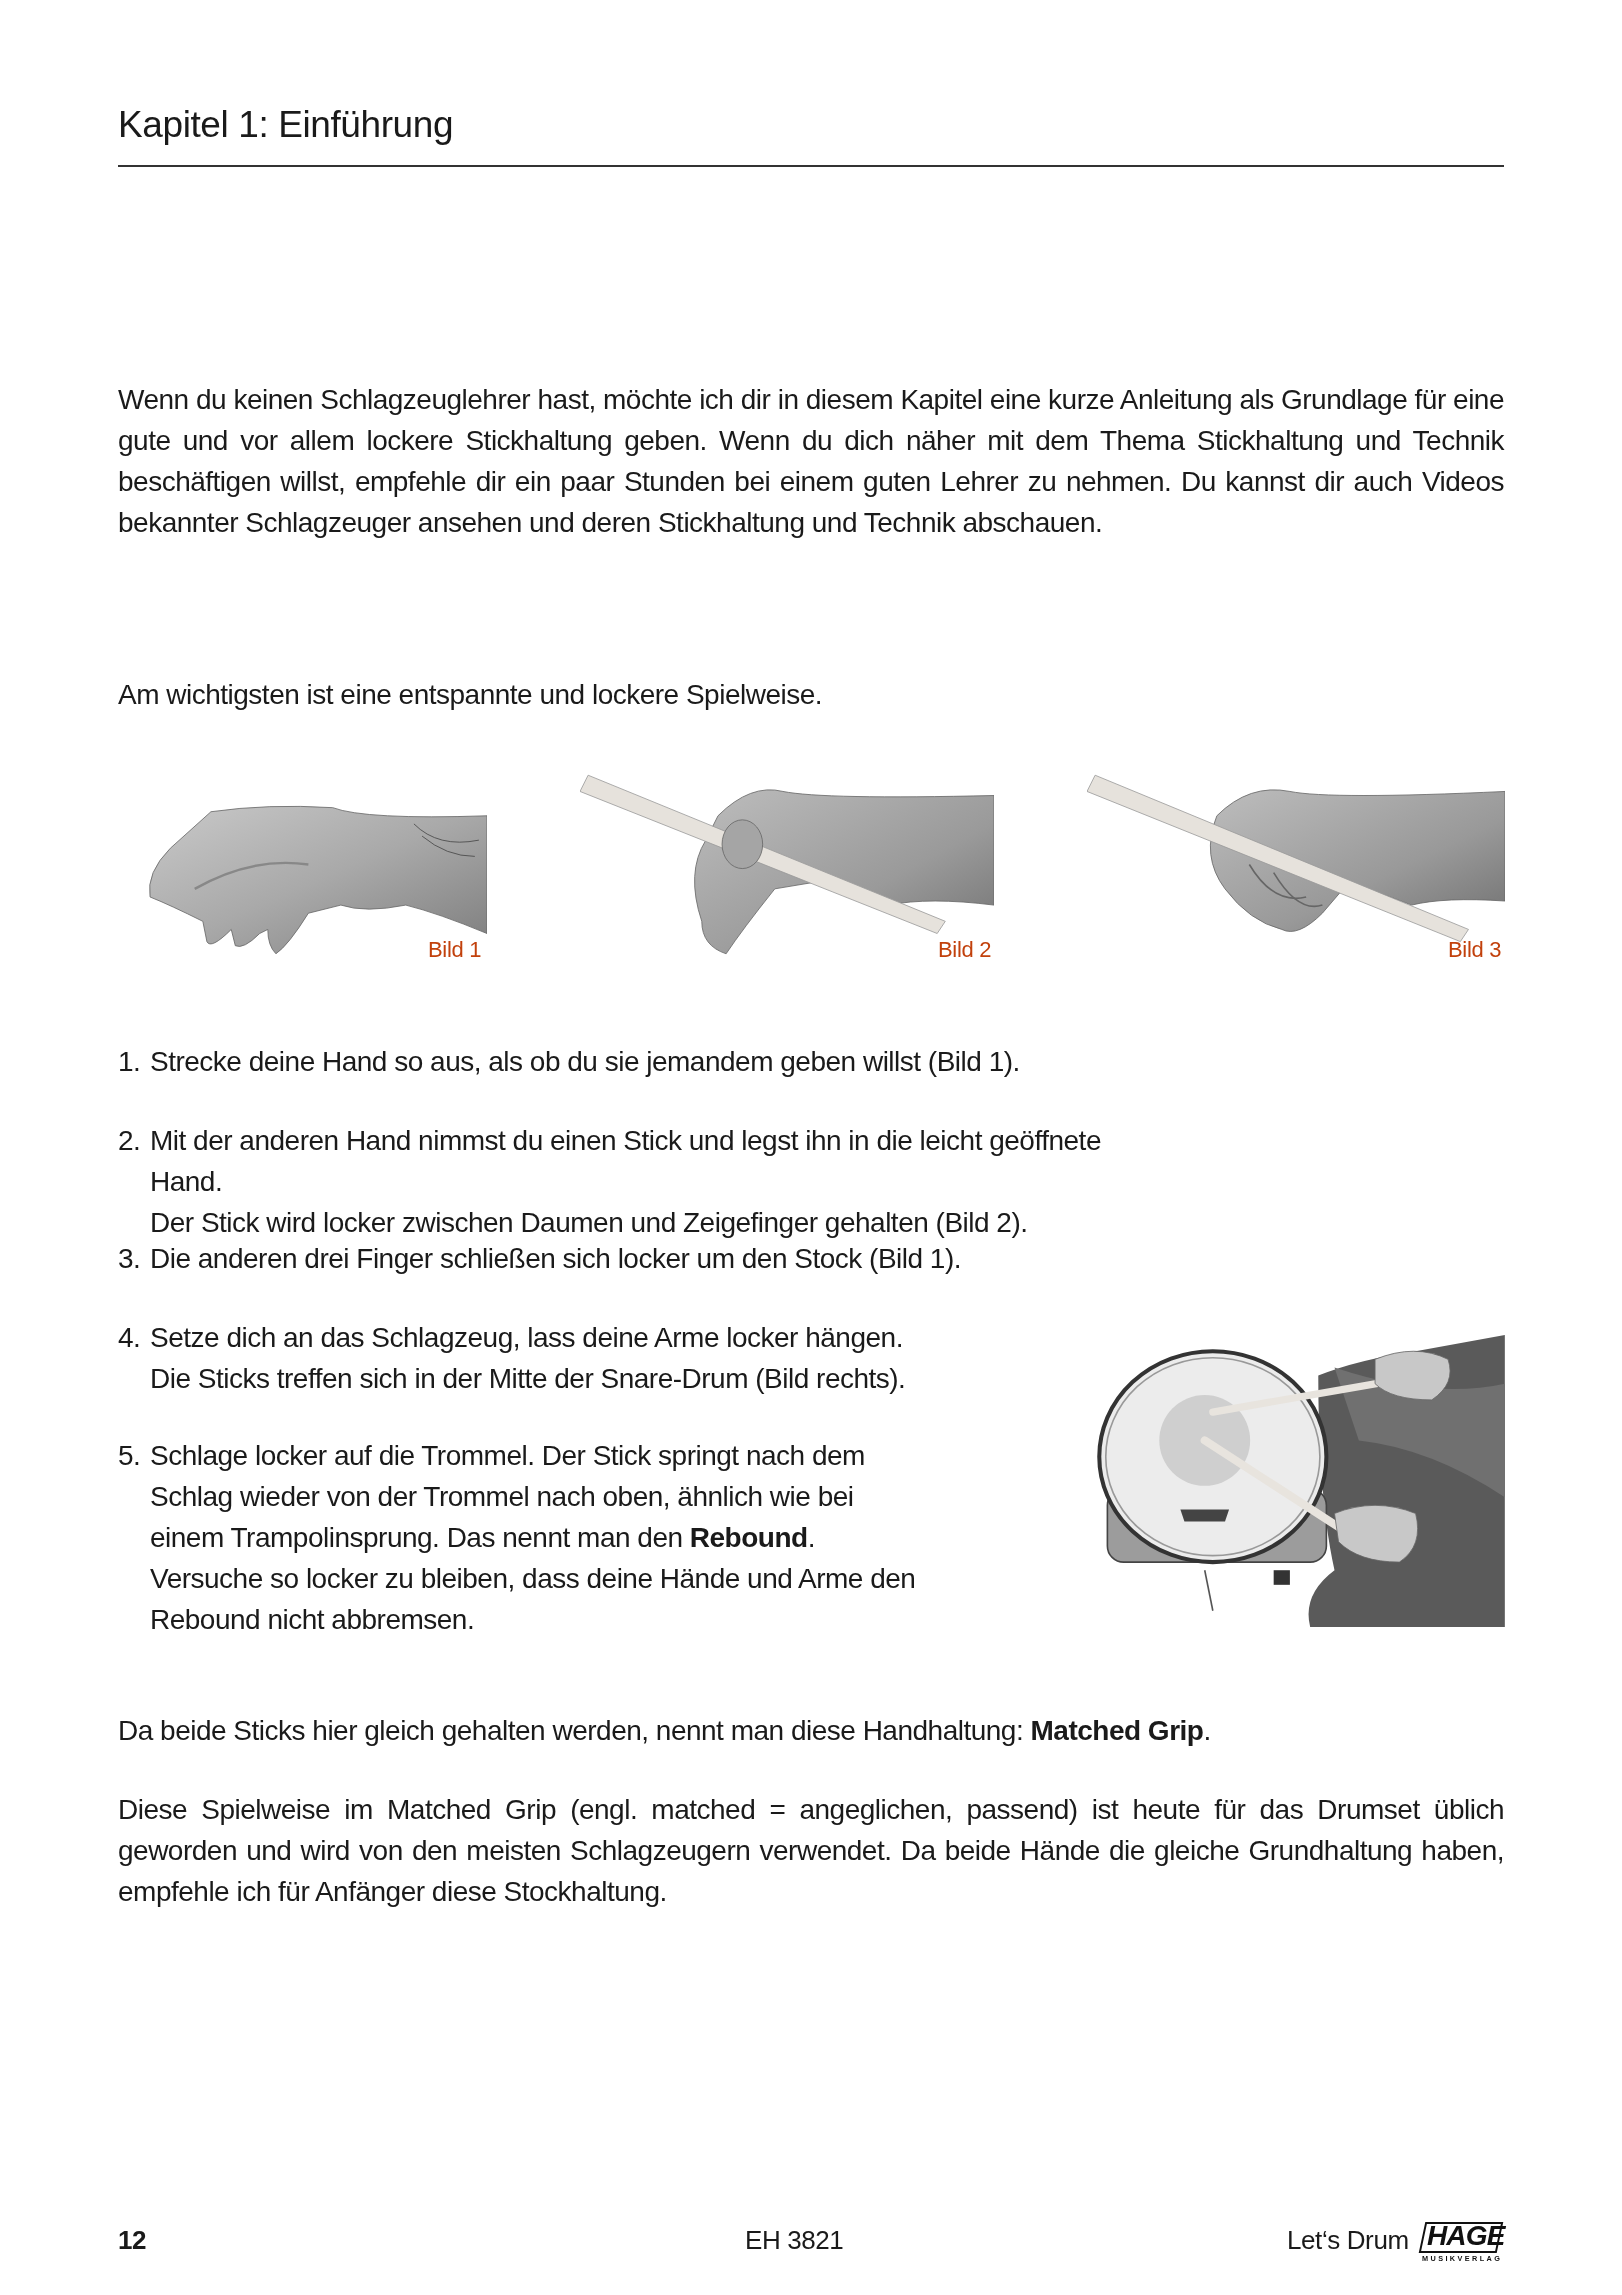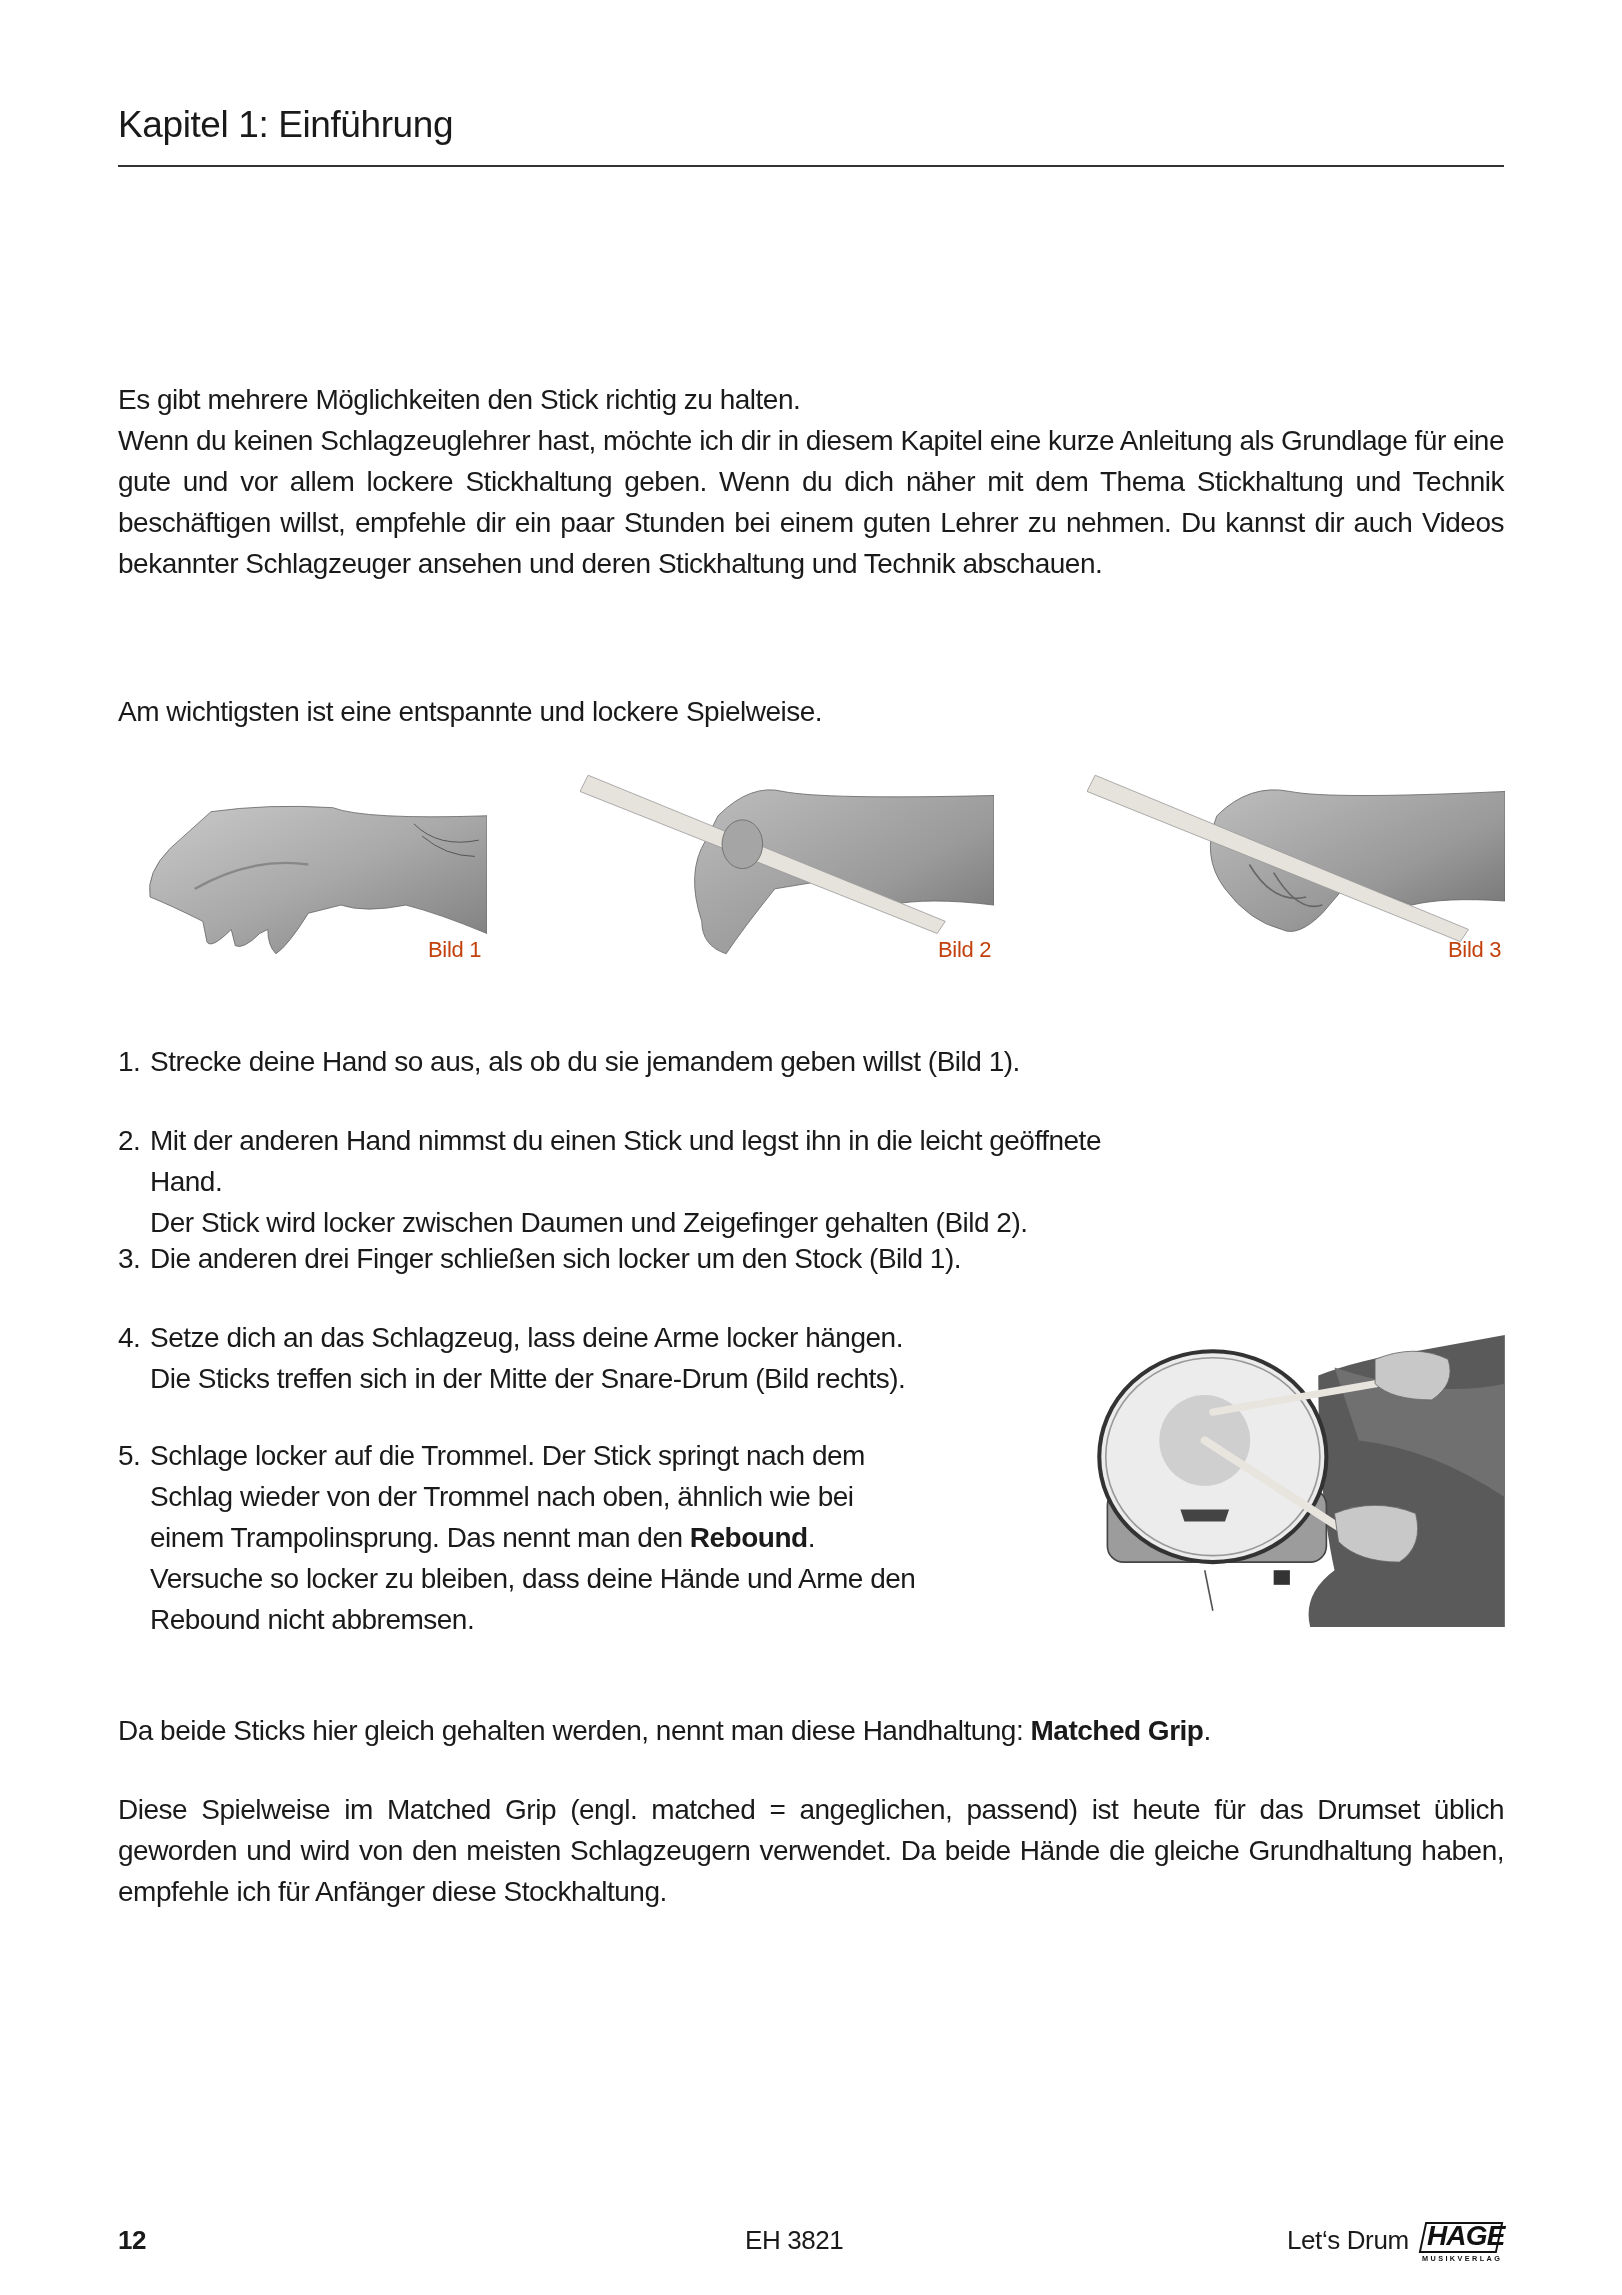--- a/index.html
+++ b/index.html
@@ -12,21 +12,21 @@
   .rule { position:absolute; left:118px; top:165px; width:1386px; height:2.4px; background:#333; }
 
   .title { position:absolute; left:118px; top:213px; font-size:58px; font-weight:700;
            letter-spacing:-1.2px; color:#1a1a1a; margin:0; }
 
   .body-text { position:absolute; left:118px; width:1386px; font-size:28px; line-height:41px;
                letter-spacing:-0.5px; margin:0; }
   .justify { text-align:justify; text-align-last:left; }
   .intro { top:379px; }
   .intro p { margin:0; }
-  .emphasis { top:691px; }
+  .emphasis { top:674px; }
 
   .photo { position:absolute; }
   .photo svg { display:block; width:100%; height:100%; }
   .caption { position:absolute; font-size:22px; letter-spacing:-0.3px; color:#c2410c; }
 
   .steps { position:absolute; left:118px; font-size:28px; line-height:41px; letter-spacing:-0.5px; }
   .step { position:absolute; left:0; width:1136px; }
   .step .num { position:absolute; left:0; }
   .step .txt { position:absolute; left:32px; white-space:pre-line; width:974px; }
   .step .txt b { font-weight:700; }
@@ -49,21 +49,20 @@
 </head>
 <body>
 
 <div class="page">
 
   <div class="chapter">Kapitel 1: Einführung</div>
   <div class="rule"></div>
 
 
   <div class="body-text justify intro">
-    <p>Es gibt mehrere Möglichkeiten den Stick richtig zu halten.</p>
     <p>Wenn du keinen Schlagzeuglehrer hast, möchte ich dir in diesem Kapitel eine kurze Anleitung als Grundlage für eine gute und vor allem lockere Stickhaltung geben. Wenn du dich näher mit dem Thema Stickhaltung und Technik beschäftigen willst, empfehle dir ein paar Stunden bei einem guten Lehrer zu nehmen. Du kannst dir auch Videos bekannter Schlagzeuger ansehen und deren Stickhaltung und Technik abschauen.</p>
   </div>
   <p class="body-text emphasis">Am wichtigsten ist eine entspannte und lockere Spielweise.</p>
 
   <div class="photo" style="left:146px;top:775px;width:341px;height:179px;">
     <svg viewBox="0 0 420 220">
       <defs>
         <linearGradient id="skin1" x1="0" y1="0" x2="1" y2="1">
           <stop offset="0" stop-color="#c9c9c9"></stop>
             <stop offset="0.5" stop-color="#a9a9a9"></stop>

